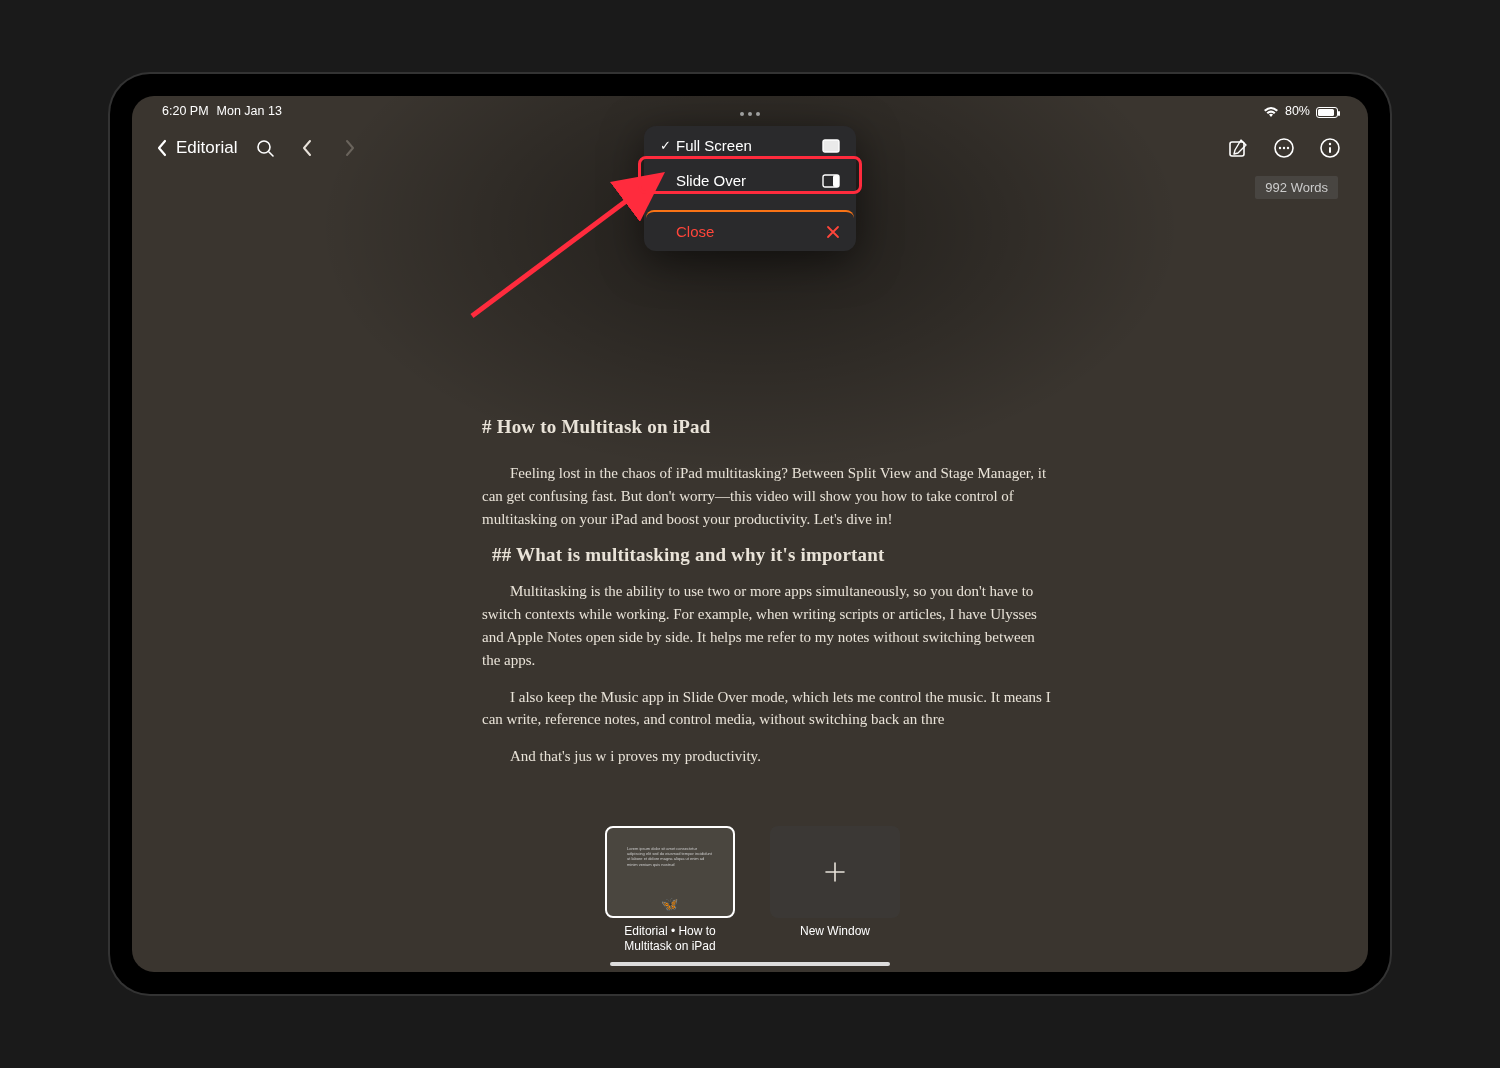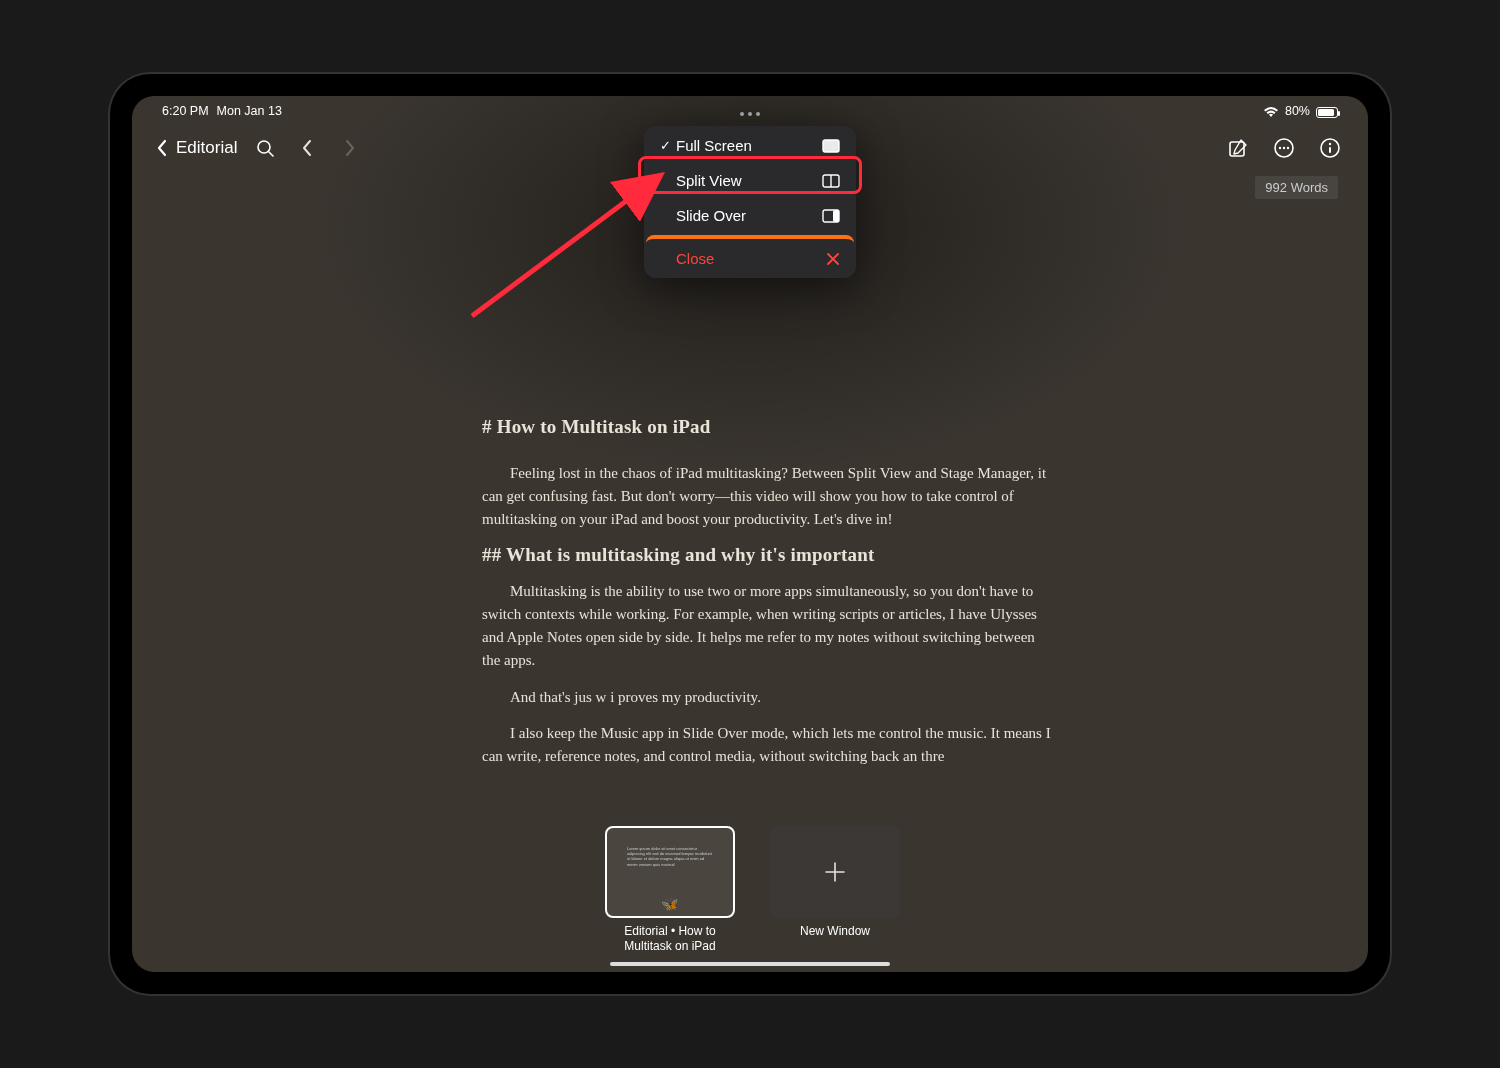--- a/index.html
+++ b/index.html
@@ -65,38 +65,38 @@
     background:rgba(100,100,100,0.35); color:#ccc;
     padding:4px 10px; border-radius:2px; font-size:13px;
     z-index:12;
   }
   .content {
     position:absolute; top:320px; left:350px; width:570px;
     font-family: Georgia, "Times New Roman", serif;
     color:#e9e3d8;
   }
   .content h1 { font-size:19px; font-weight:700; margin-bottom:24px; letter-spacing:.2px;}
-  .content h2 { font-size:19px; font-weight:700; margin:14px 0 14px; letter-spacing:.2px;}
+  .content h2 { font-size:19px; font-weight:700; margin:14px 10px 14px; letter-spacing:.2px;}
   .content p { font-size:15px; line-height:1.52; margin-bottom:14px; text-indent:28px; font-weight:400;}
   .menu {
     position:absolute; top:30px; left:50%; transform:translateX(-50%);
     width:212px; background:#2a2a2c; border-radius:12px;
     box-shadow: 0 10px 40px rgba(0,0,0,0.5);
     z-index:40; overflow:hidden;
     padding:2px;
   }
   .menu-item {
     display:flex; align-items:center; padding:9px 14px;
     color:#fff; font-size:15px; cursor:pointer;
     border-radius:8px;
   }
   .menu-item .check { width:16px; font-size:13px; }
   .menu-item .label { flex:1; }
   .menu-item .ico { width:20px; display:flex; justify-content:flex-end; }
-  .menu-item.danger { color:#ff453a; border-top:4px solid #f97316; margin-top:2px; padding-top:11px;}
+  .menu-item.danger { color:#ff453a; border-top:2px solid #f97316; margin-top:12px; padding-top:11px;}
   .menu-item.highlight { position:relative; }
   .red-box {
     position:absolute; border:3.5px solid #ff2b3d; border-radius:8px;
     pointer-events:none; z-index:45;
   }
   .arrow-svg { position:absolute; z-index:44; pointer-events:none; }
   .shelf {
     position:absolute; bottom:18px; left:50%; transform:translateX(-50%);
     display:flex; gap:30px; align-items:flex-start;
     z-index:30;
@@ -214,30 +214,20 @@
     <div class="menu">
       <div class="menu-item">
         <span class="check">✓</span>
         <span class="label">Full Screen</span>
         <span class="ico">
           <svg width="18" height="14" viewBox="0 0 18 14">
               <rect x="1" y="1" width="16" height="12" rx="2" stroke="#fff" stroke-width="1.4" fill="#fff" fill-opacity="0.9"></rect>
             </svg>
         </span>
       </div>
-      <div class="menu-item highlight">
-        <span class="check"></span>
-        <span class="label">Split View</span>
-        <span class="ico">
-          <svg width="18" height="14" viewBox="0 0 18 14">
-              <rect x="1" y="1" width="16" height="12" rx="2" stroke="#fff" stroke-width="1.4" fill="none"></rect>
-              <line x1="9" y1="1" x2="9" y2="13" stroke="#fff" stroke-width="1.4"></line>
-            </svg>
-        </span>
-      </div>
       <div class="menu-item">
         <span class="check"></span>
         <span class="label">Slide Over</span>
         <span class="ico">
           <svg width="18" height="14" viewBox="0 0 18 14">
               <rect x="1" y="1" width="16" height="12" rx="2" stroke="#fff" stroke-width="1.4" fill="none"></rect>
               <rect x="11" y="1" width="6" height="12" rx="2" fill="#fff"></rect>
             </svg>
         </span>
       </div>
@@ -261,22 +251,22 @@
           </marker>
         </defs>
       <line x1="10" y1="150" x2="195" y2="12" stroke="#ff2b3d" stroke-width="5" marker-end="url(#ah)"></line>
     </svg>
 
     <div class="content">
       <h1># How to Multitask on iPad</h1>
       <p>Feeling lost in the chaos of iPad multitasking? Between Split View and Stage Manager, it can get confusing fast. But don't worry—this video will show you how to take control of multitasking on your iPad and boost your productivity. Let's dive in!</p>
       <h2>## What is multitasking and why it's important</h2>
       <p>Multitasking is the ability to use two or more apps simultaneously, so you don't have to switch contexts while working. For example, when writing scripts or articles, I have Ulysses and Apple Notes open side by side. It helps me refer to my notes without switching between the apps.</p>
+      <p>I also keep the Music app in Slide Over mode, which lets me control the music. It means I can write, reference notes, and control media, without switching back an                                    thre</p>
       <p>And that's jus                                             w i                             proves my productivity.</p>
-      <p>I also keep the Music app in Slide Over mode, which lets me control the music. It means I can write, reference notes, and control media, without switching back an                                    thre</p>
     </div>
 
     <div class="shelf">
       <div class="shelf-item">
         <div class="shelf-thumb">
           <div class="mini">Lorem ipsum dolor sit amet consectetur adipiscing elit sed do eiusmod tempor incididunt ut labore et dolore magna aliqua ut enim ad minim veniam quis nostrud</div>
           <div class="butterfly">🦋</div>
         </div>
         <div class="shelf-label">Editorial • How to Multitask on iPad</div>
       </div>

